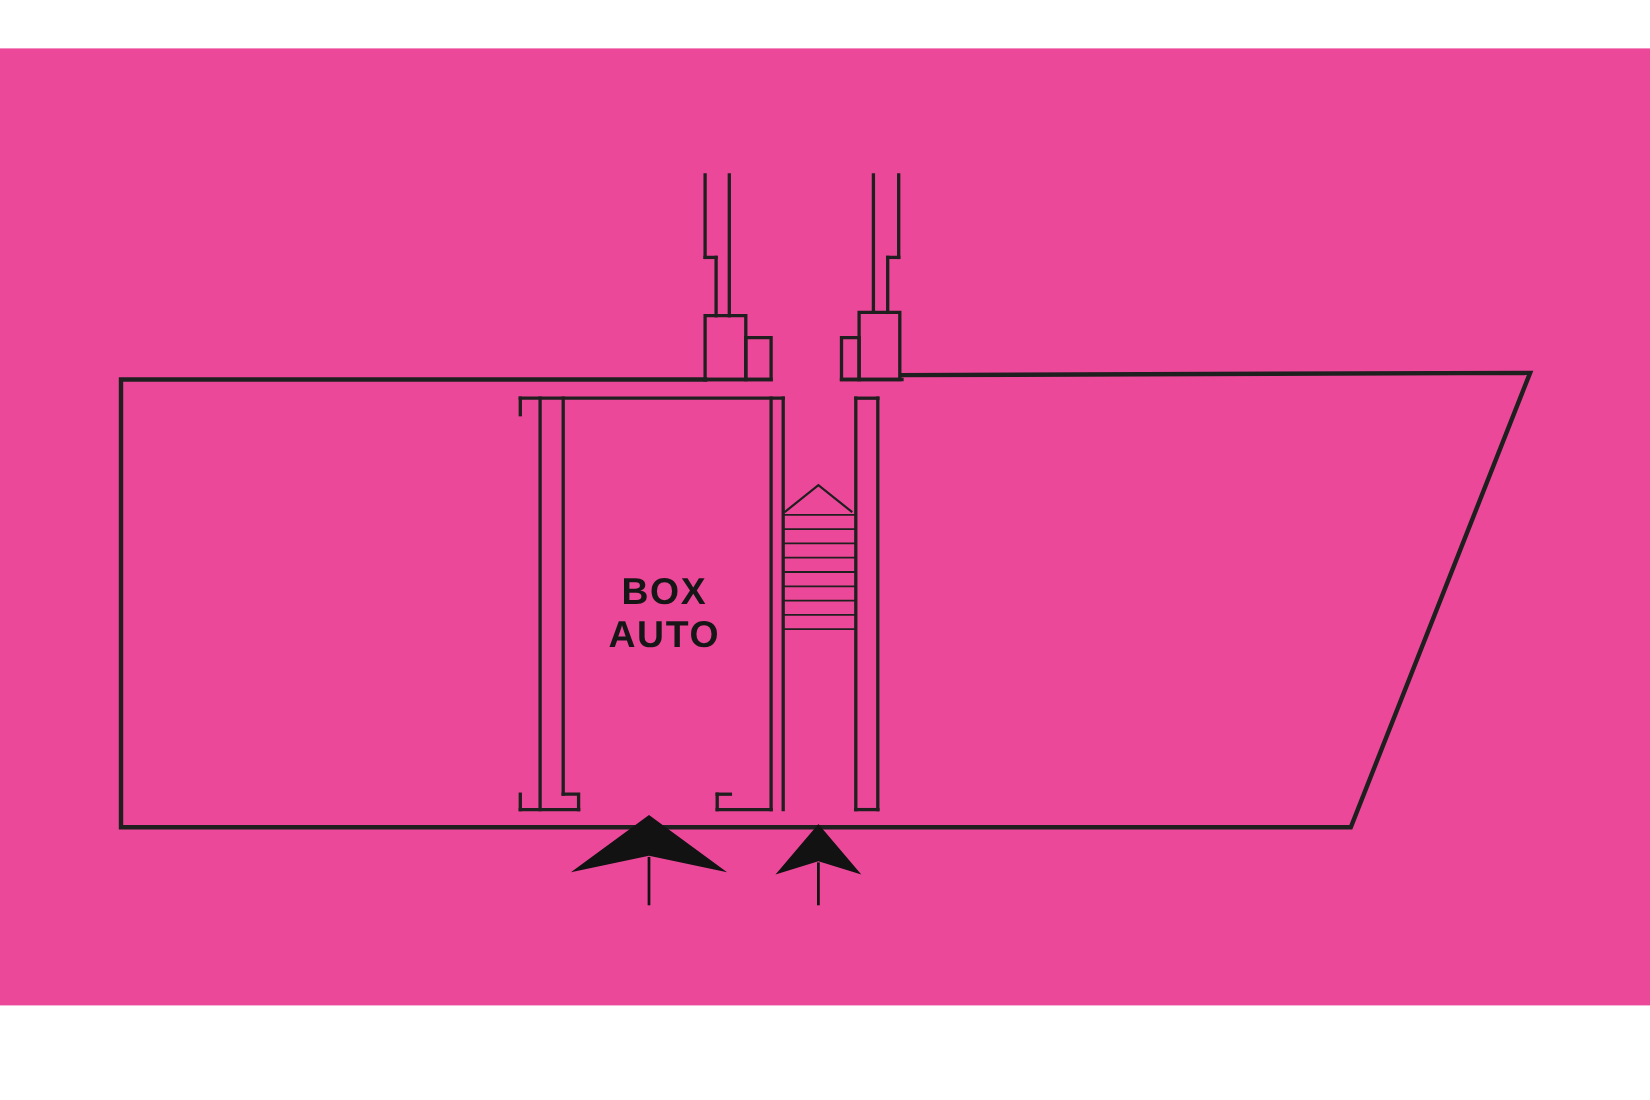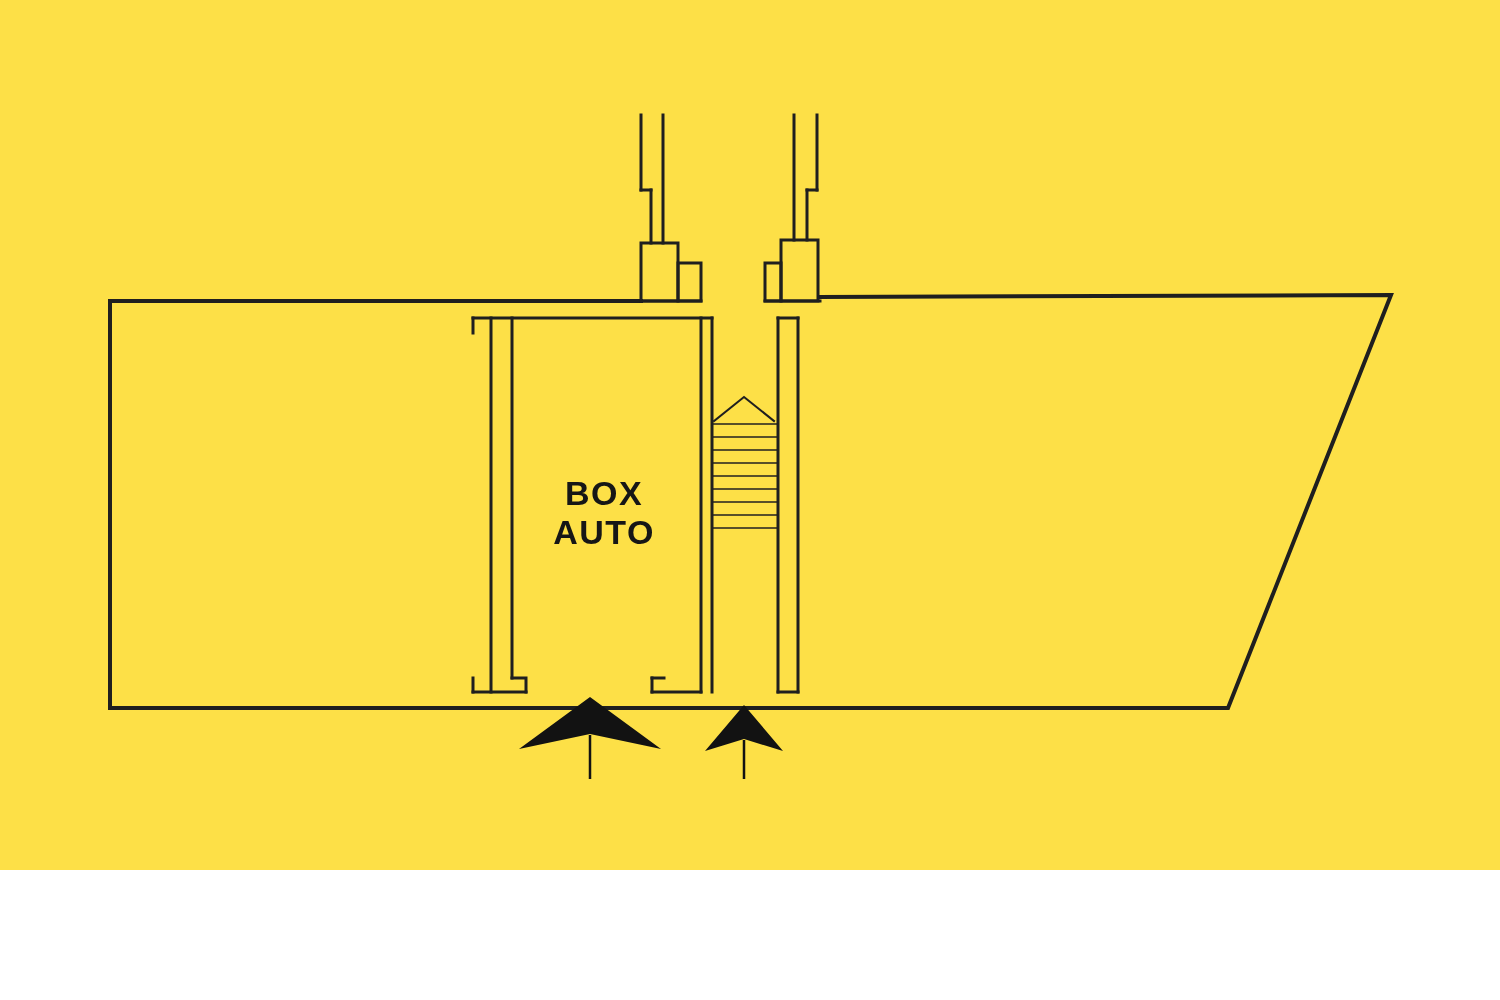--- a/index.html
+++ b/index.html
@@ -1,17 +1,17 @@
 <!DOCTYPE html>
 <html style="--ink: #1f1f1f; --arrow: #121212;"><head>
 <meta charset="utf-8">
 <style>
   html,body{margin:0;padding:0;background:#ffffff;}
   body{width:1500px;height:1000px;overflow:hidden;font-family:"Liberation Sans",sans-serif;}
-  .canvas{position:relative;width:1500px;height:870px;background:#fde047;}
+  .canvas{position:relative;width:1500px;height:870px;background:#ec4899;margin-top:44px;}
   svg{display:block;}
   .ink{stroke:var(--ink,#1f1f1f);fill:none;stroke-linecap:square;}
   .w4{stroke-width:4;}
   .w3{stroke-width:3;}
   .w2{stroke-width:2;}
   .w15{stroke-width:1.6;}
   .fill-ink{fill:var(--arrow,#121212);stroke:none;}
   .stem{stroke:var(--arrow,#121212);stroke-width:2.5;fill:none;}
   text.plan-label{
     font-family:"Liberation Sans",sans-serif;

